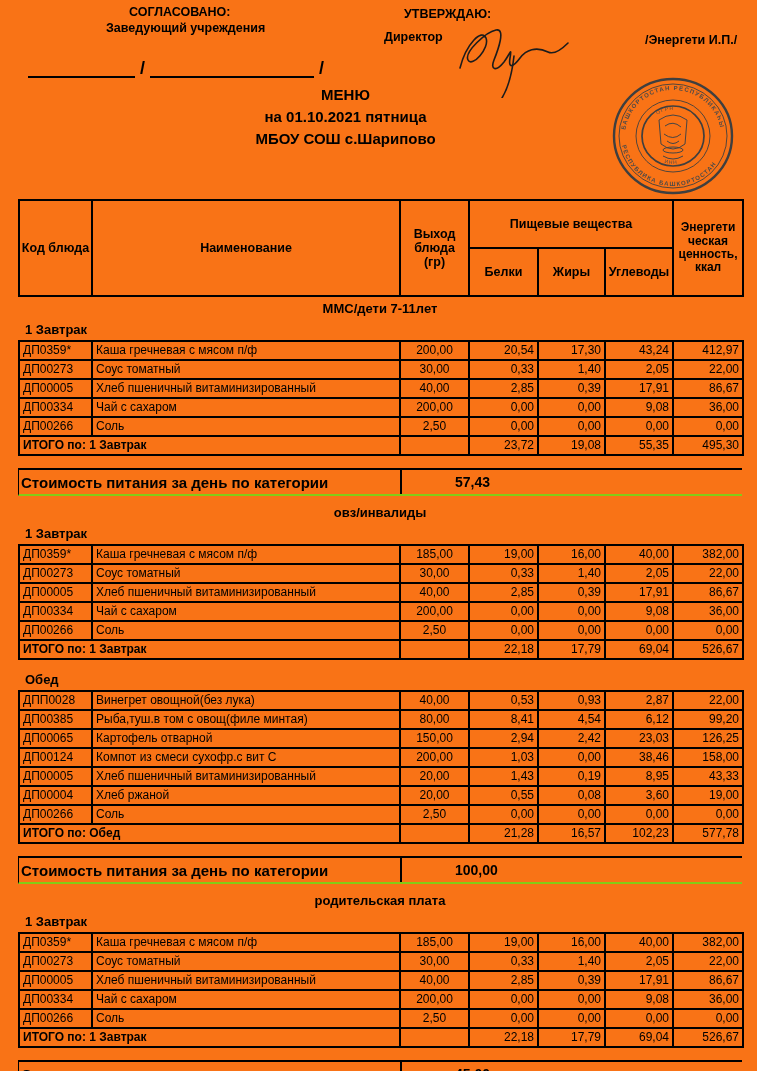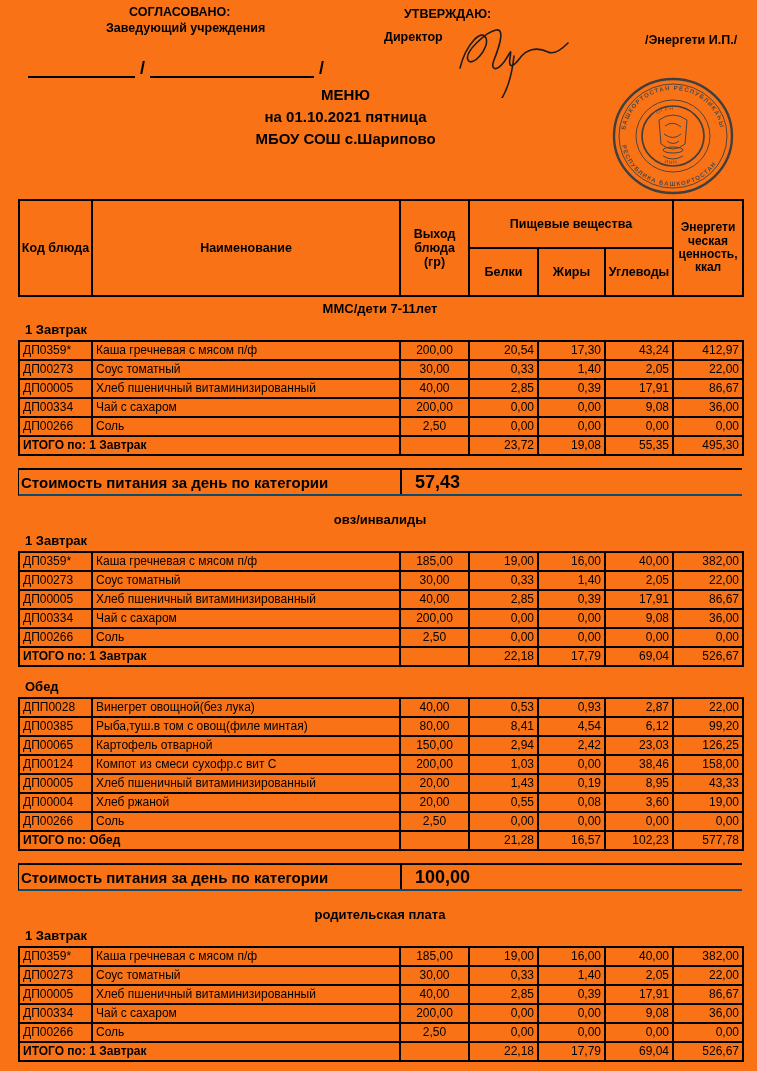--- a/index.html
+++ b/index.html
@@ -37,28 +37,28 @@
   .c-code{padding:0 2px;}
   .c-out{text-align:center;}
   .c-num{text-align:right;}
   .c-total{font-weight:bold;}
   .section-title{
     width:724px;text-align:center;font-weight:bold;font-size:13px;
     margin:4px 0 2px 0;line-height:16px;
   }
   .meal-label{font-weight:bold;font-size:13px;margin:5px 0 2px 0;padding-left:7px;line-height:16px;}
   .cost-row{
-    display:flex;align-items:stretch;border-top:2px solid #000;border-bottom:2px solid #0c4a6e;
-    border-left:1px solid #000;height:24px;margin:0 0 16px 0;
+    display:flex;align-items:stretch;border-top:2px solid #000;border-bottom:2px solid #84cc16;
+    border-left:1px solid #000;height:24px;margin:0 0 9px 0;gap:40px;
   }
   .cost-label{
     box-sizing:border-box;width:383px;border-right:2px solid #000;
     font-weight:bold;font-size:15px;display:flex;align-items:center;padding-left:2px;white-space:nowrap;
   }
-  .cost-value{font-weight:bold;font-size:18px;display:flex;align-items:center;padding-left:13px;}
+  .cost-value{font-weight:bold;font-size:14px;display:flex;align-items:center;padding-left:13px;}
 </style>
 </head>
 <body>
 
 <div class="page">
 
   <div class="abs b125" style="left:129px;top:5px;">СОГЛАСОВАНО:</div>
   <div class="abs b125" style="left:106px;top:21px;">Заведующий  учреждения</div>
   <div class="abs b125" style="left:404px;top:7px;">УТВЕРЖДАЮ:</div>
   <div class="abs b125" style="left:384px;top:30px;">Директор</div>

